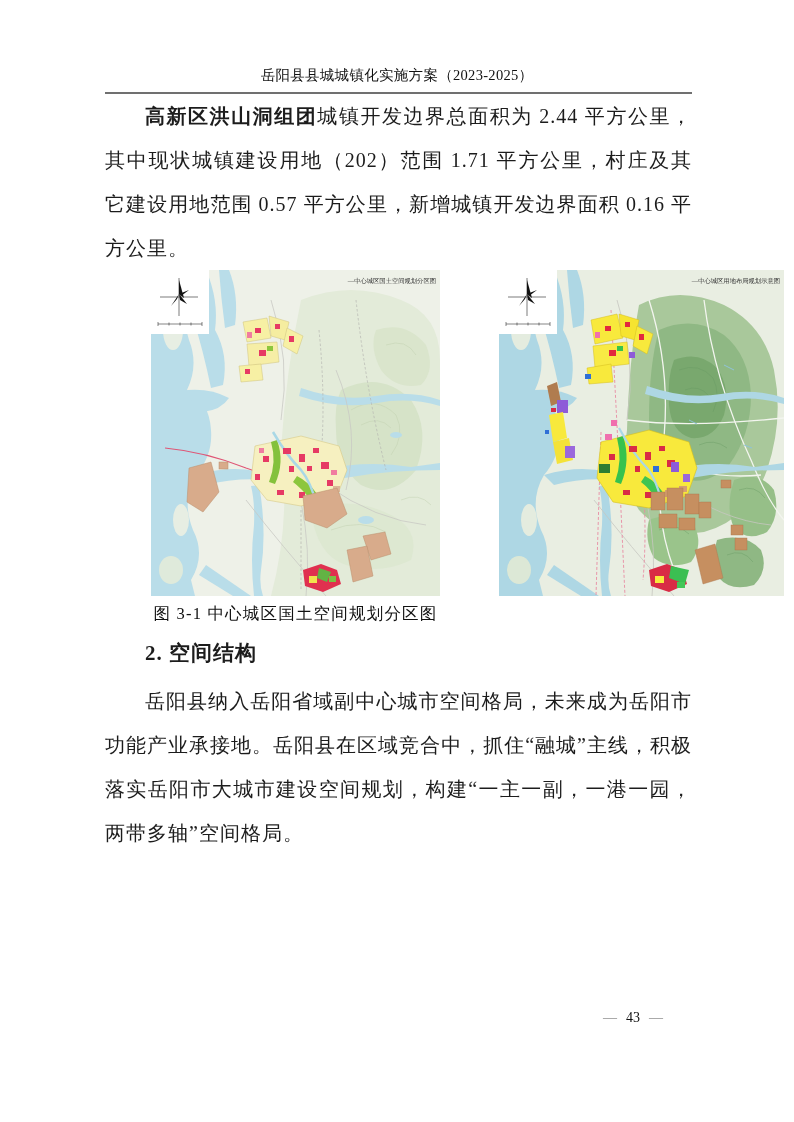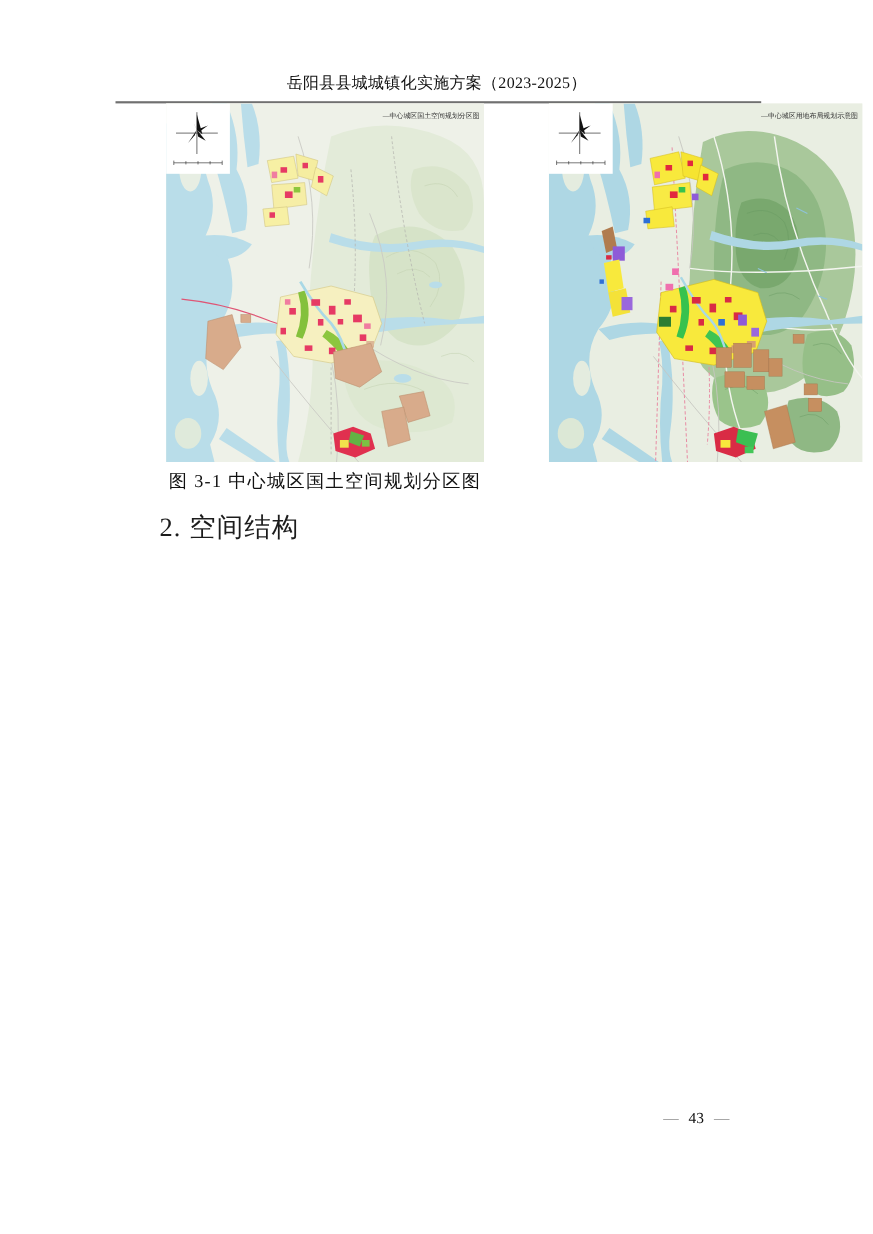--- a/index.html
+++ b/index.html
@@ -45,22 +45,22 @@
   .map-svg text { font-family: "Liberation Serif", serif; }
   .map-caption {
     text-align: center;
     font-size: 16.5px;
     letter-spacing: 1.2px;
     margin-top: 7px;
     color: #111;
   }
 
   .section-heading {
-    font-size: 24px;
-    font-weight: normal;
+    font-size: 21px;
+    font-weight: bold;
     letter-spacing: 1px;
     margin: 14px 0 4px 40px;
   }
   .closing { margin-top: 12px; }
 
   .page-footer {
     position: absolute;
     top: 1010px;
     right: 122px;
     font-size: 14px;
@@ -74,20 +74,21 @@
 <div class="page">
 
   <header>
     <div class="header-title">岳阳县县城城镇化实施方案（2023-2025）</div>
     <div class="header-rule"></div>
   </header>
 
   <main class="content">
 
 
+    <p class="body-para"><span class="lead">高新区洪山洞组团</span><span>城镇开发边界总面积为 2.44 平方公里，其中现状城镇建设用地（202）范围 1.71 平方公里，村庄及其它建设用地范围 0.57 平方公里，新增城镇开发边界面积 0.16 平方公里。</span></p>
 
     <div class="figures-row">
 
       <figure>
         <svg class="map-svg" width="289" height="326" viewBox="0 0 289 326">
           <rect width="289" height="326" fill="#eef1e8"></rect>
 
           <g>
             <path d="M150,30 Q200,10 250,30 Q289,45 289,90 L289,326 L120,326 Q140,250 130,180 Q135,100 150,30 Z" fill="#e3ebd9"></path>
             <path d="M190,120 Q230,100 260,130 Q280,160 265,200 Q240,230 210,215 Q185,195 185,160 Q183,135 190,120 Z" fill="#d6e3c8"></path>
@@ -370,20 +371,21 @@
             <line x1="51" y1="52" x2="51" y2="56"></line>
           </g>
           <text x="281" y="13" text-anchor="end" font-size="6.3" fill="#333">—中心城区用地布局规划示意图</text>
         </svg>
       </figure>
 
     </div>
 
     <h3 class="section-heading">2. 空间结构</h3>
 
+    <p class="body-para closing"><span>岳阳县纳入岳阳省域副中心城市空间格局，未来成为岳阳市功能产业承接地。岳阳县在区域竞合中，抓住“融城”主线，积极落实岳阳市大城市建设空间规划，构建“一主一副，一港一园，两带多轴”空间格局。</span></p>
 
   </main>
 
   <footer class="page-footer">
     <span class="dash">—</span><span class="page-num">43</span><span class="dash">—</span>
   </footer>
 
 </div>
 
 </body></html>

